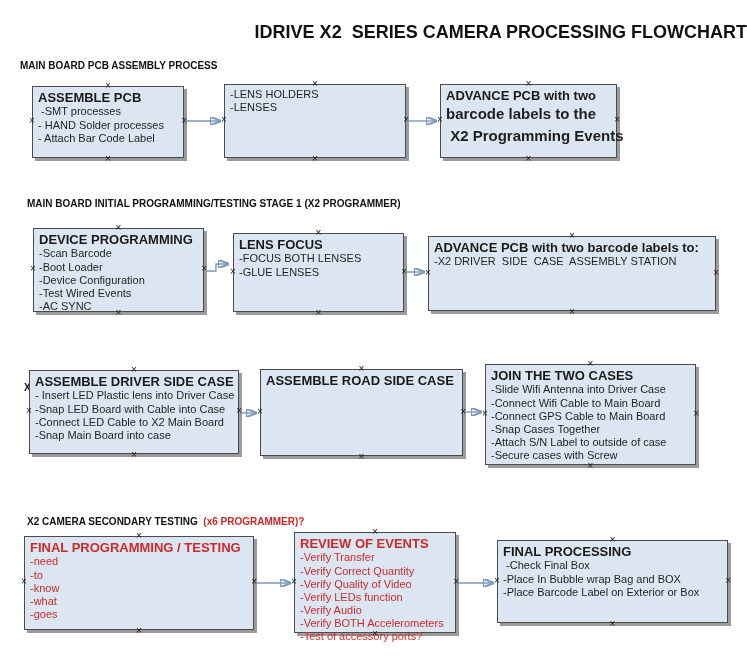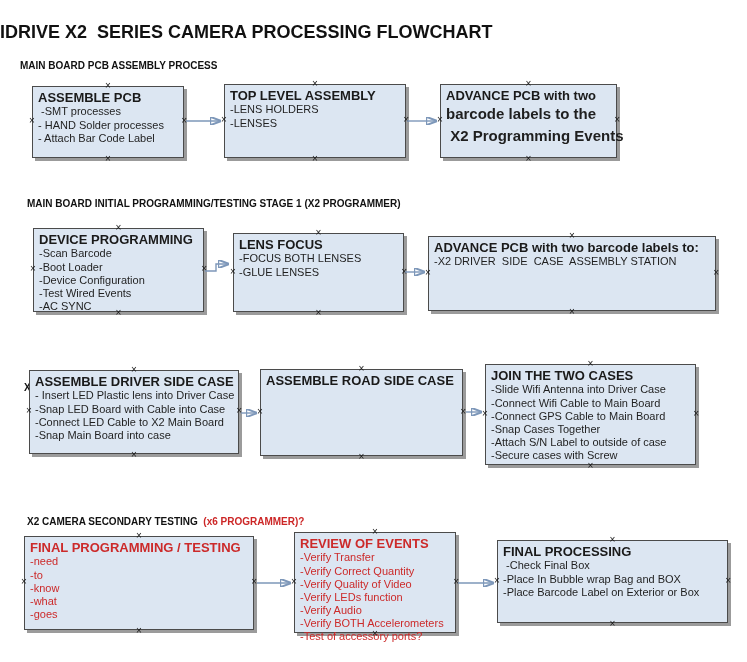--- a/index.html
+++ b/index.html
@@ -1,21 +1,21 @@
 <!DOCTYPE html>
 <html><head>
 <meta charset="utf-8">
 <style>
   html,body { margin:0; padding:0; }
   body {
     width:747px; height:662px; position:relative; background:#ffffff;
     font-family:"Liberation Sans", sans-serif; overflow:hidden; color:#111;
   }
   .page-title {
-    position:absolute; top:22px; left:0; right:0; text-align:left;
+    position:absolute; top:22px; left:0; right:0; text-align:right;
     font-size:18px; font-weight:bold; color:#111; white-space:pre;
   }
   .sec-heading {
     position:absolute; font-size:10px; font-weight:bold; color:#111; white-space:pre;
   }
   .sec-heading .accent { color:#cc2626; }
   .box {
     position:absolute; background:#dce6f2; border:1px solid #4b4b4b;
     box-shadow:3px 3px 0 0 #9b9b9b; padding:3px 5px; box-sizing:border-box;
     overflow:visible;
@@ -52,21 +52,20 @@
       <div class="line"> -SMT processes</div>
       <div class="line">- HAND Solder processes</div>
       <div class="line">- Attach Bar Code Label</div>
     </div>
 </div>
 <div class="box" style="left:224px; top:84px; width:182px; height:74px;">
   <span class="anchor a-top">×</span>
     <span class="anchor a-bottom">×</span>
     <span class="anchor a-left">×</span>
     <span class="anchor a-right">×</span>
-  <div class="box-title">TOP LEVEL ASSEMBLY</div>
   <div class="box-items">
       <div class="line">-LENS HOLDERS</div>
       <div class="line">-LENSES</div>
     </div>
 </div>
 <div class="box bold-items" style="left:440px; top:84px; width:177px; height:74px;">
   <span class="anchor a-top">×</span>
     <span class="anchor a-bottom">×</span>
     <span class="anchor a-left">×</span>
     <span class="anchor a-right">×</span>

